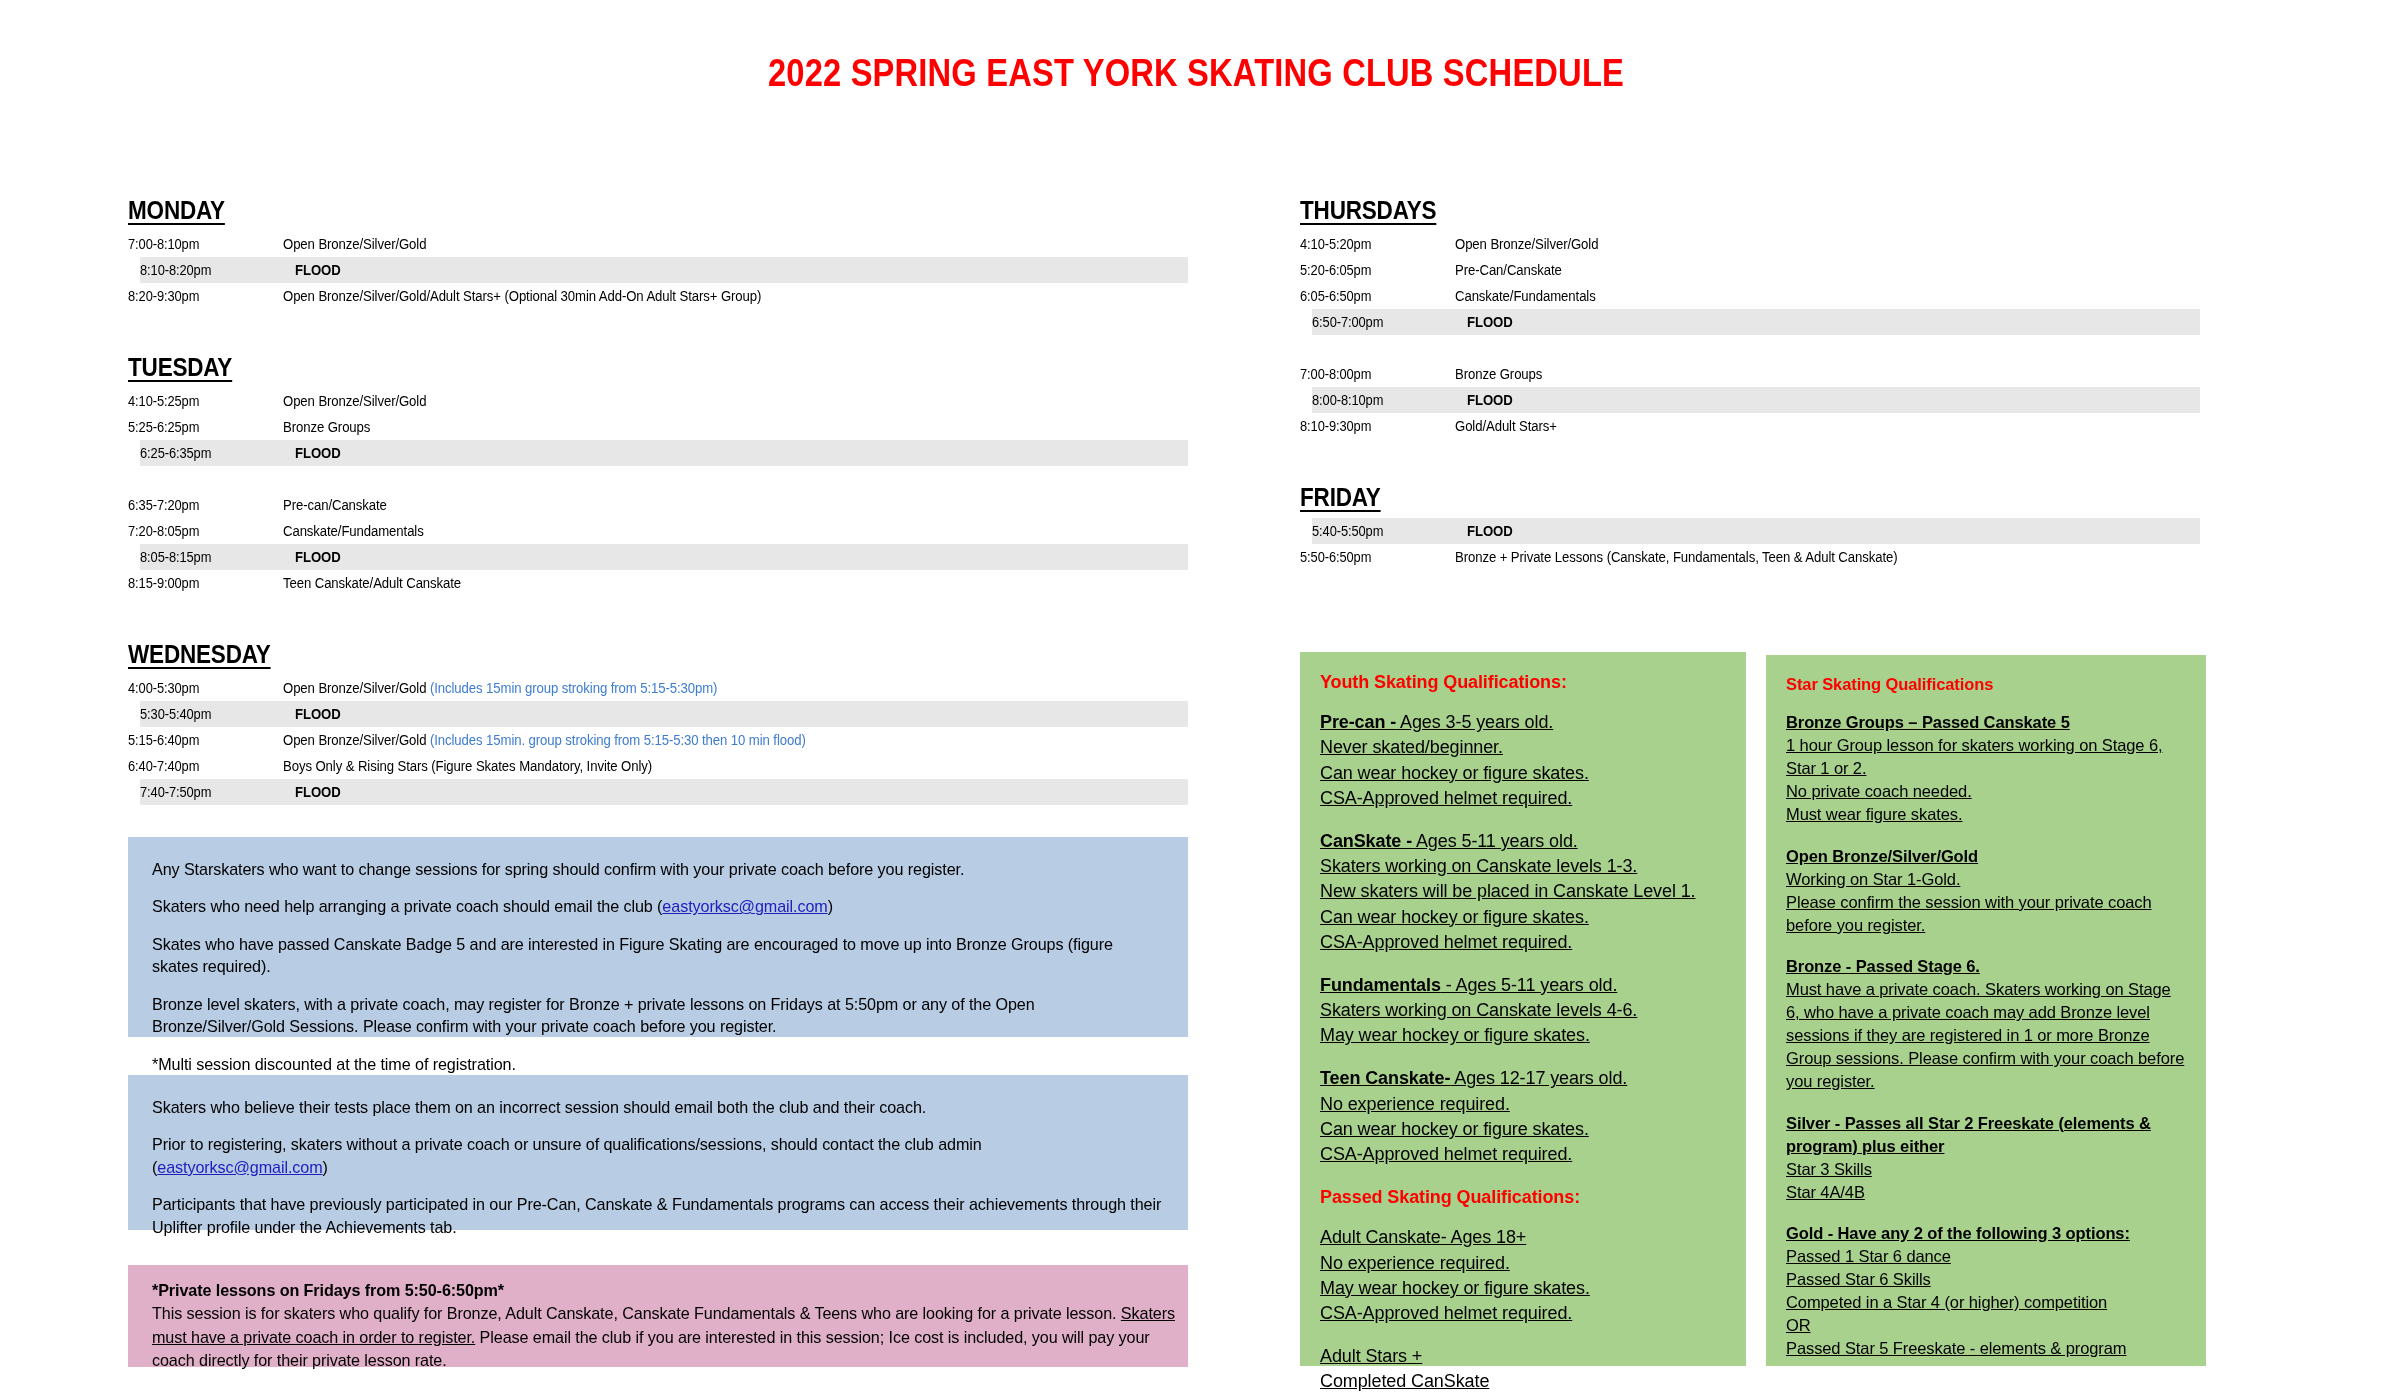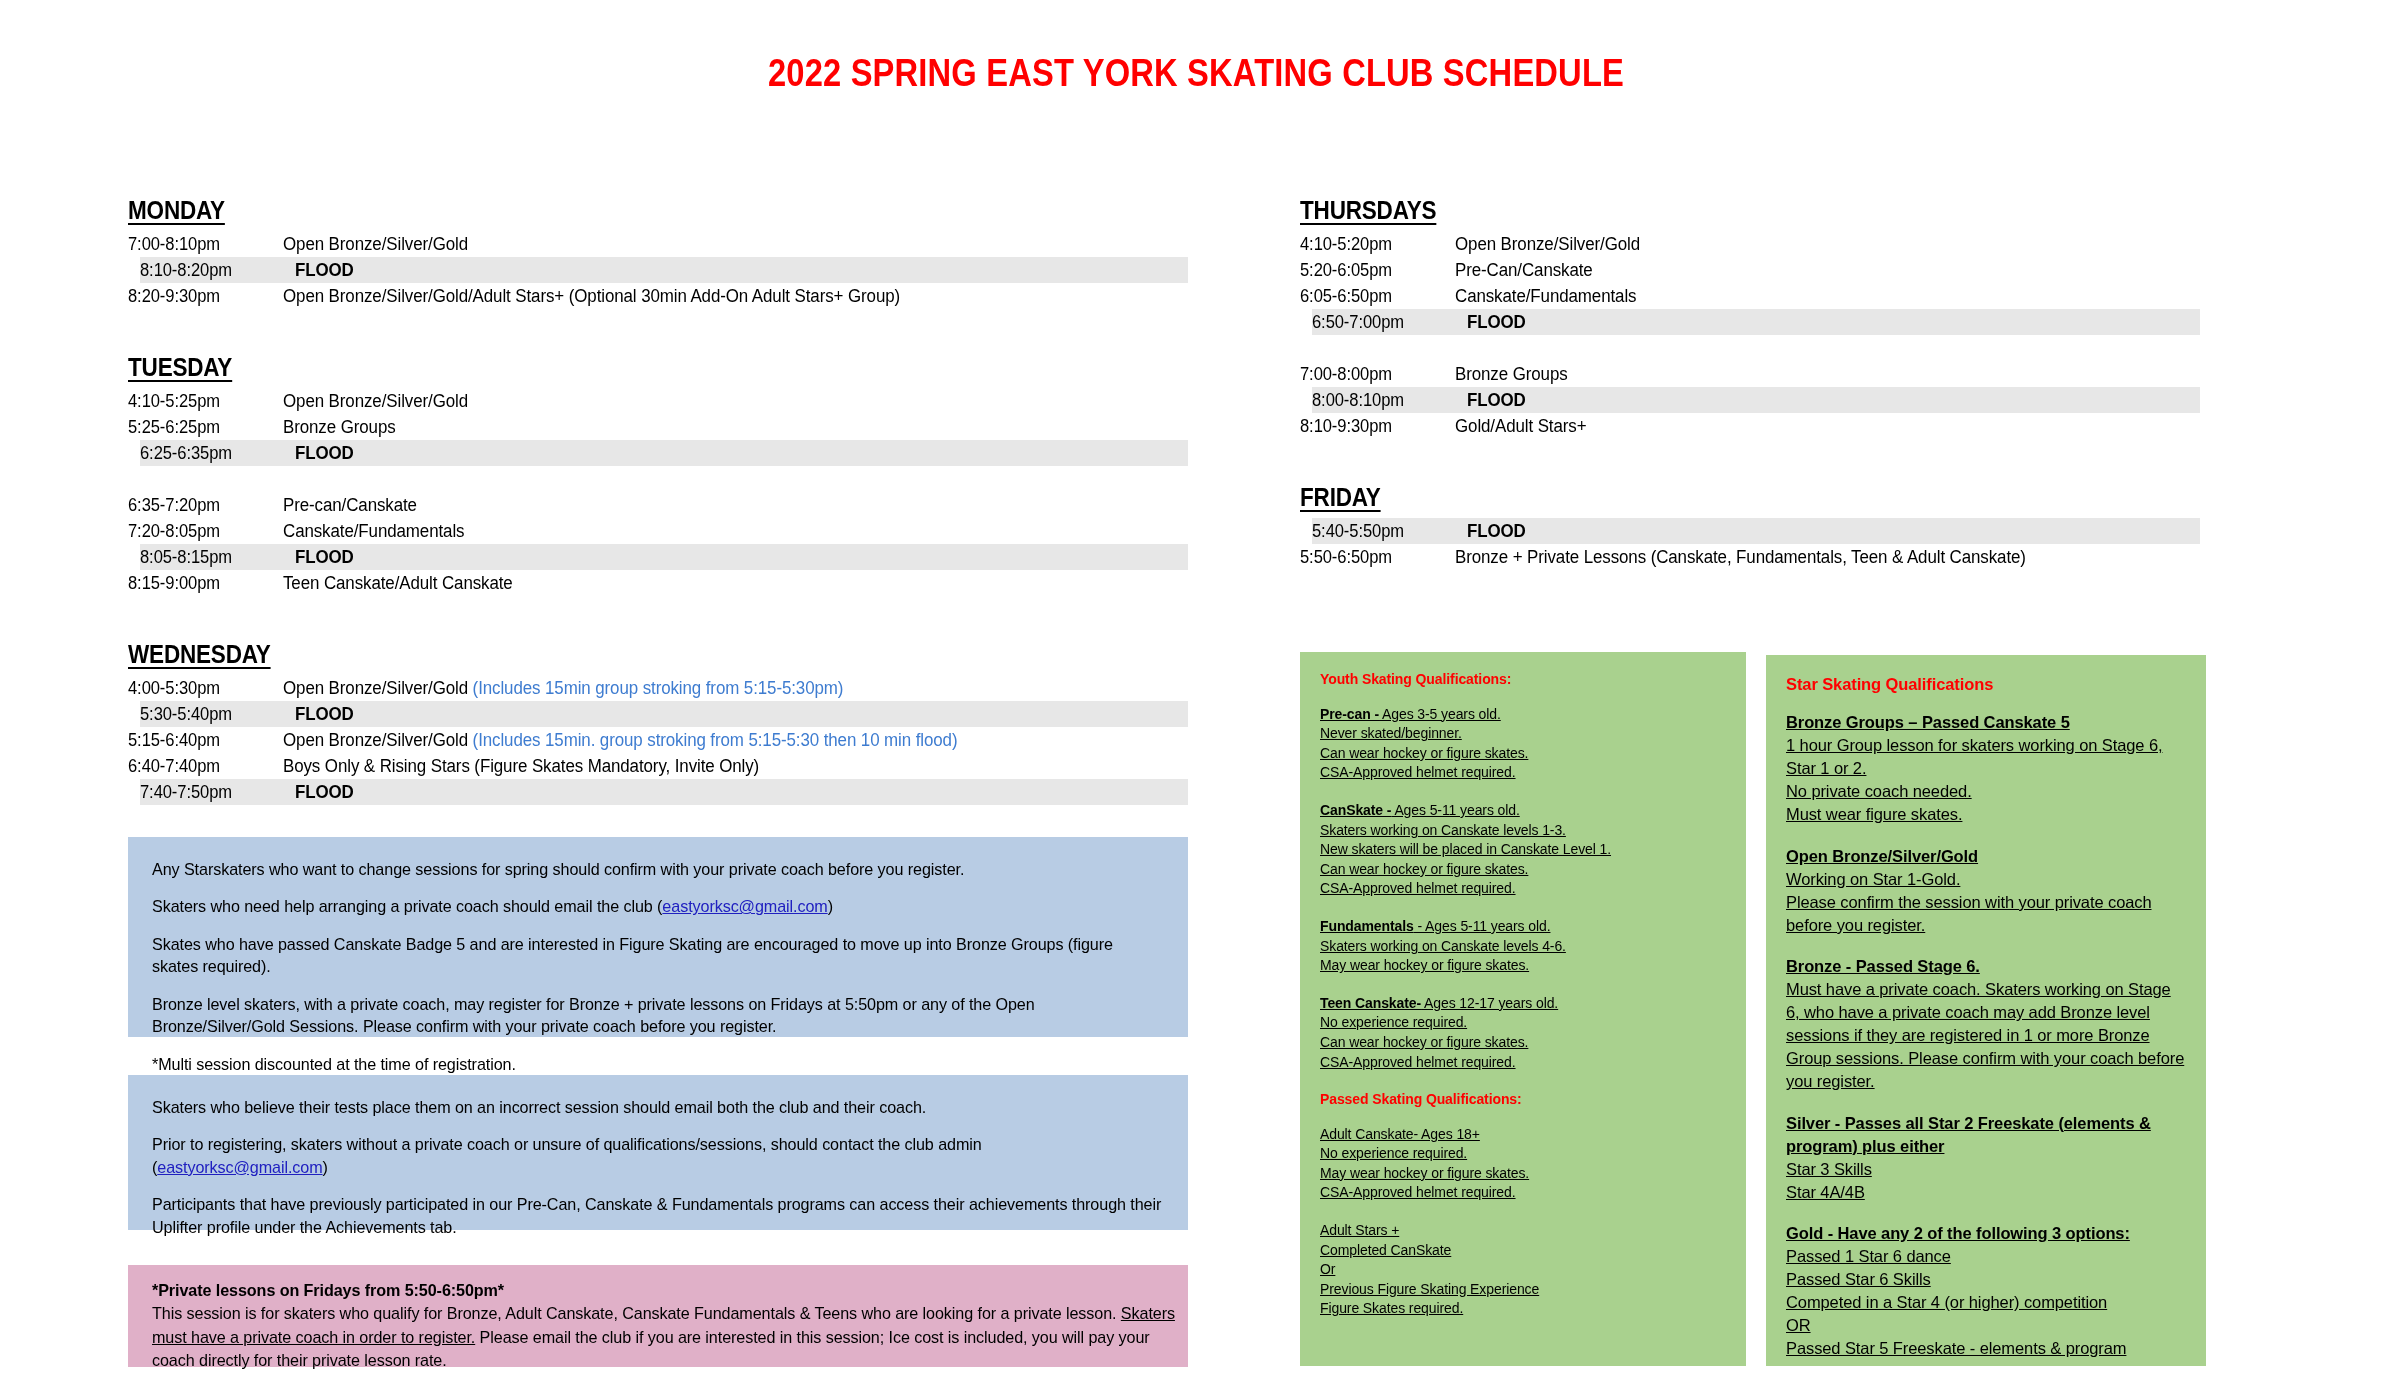--- a/index.html
+++ b/index.html
@@ -51,21 +51,21 @@
     width: 400px;
   }
 
   .rows { display: block; }
 
   .srow {
     display: flex;
     align-items: baseline;
     height: 26px;
     line-height: 26px;
-    font-size: 18px;
+    font-size: 14px;
     letter-spacing: -0.1px;
   }
   .srow .time {
     width: 155px;
     flex: 0 0 155px;
     white-space: nowrap;
     transform: scaleX(0.92);
     transform-origin: left center;
   }
   .srow .act {
@@ -106,21 +106,21 @@
   a.mail {
     color: #2020C0;
     text-decoration: underline;
   }
   .uline { text-decoration: underline; }
 
   
   .green1 {
     left: 1300px; top: 652px; width: 446px; height: 714px;
     padding: 18px 20px 0 20px;
-    font-size: 14px; line-height: 1.40;
+    font-size: 18px; line-height: 1.40;
   }
   .green2 {
     left: 1766px; top: 655px; width: 440px; height: 711px;
     padding: 18px 20px 0 20px;
     font-size: 16.5px; line-height: 1.40;
   }
   .green1 .inner, .green2 .inner { transform: none; width: 100%; }
   .qhead {
     color: #FF0000;
     font-weight: bold;

